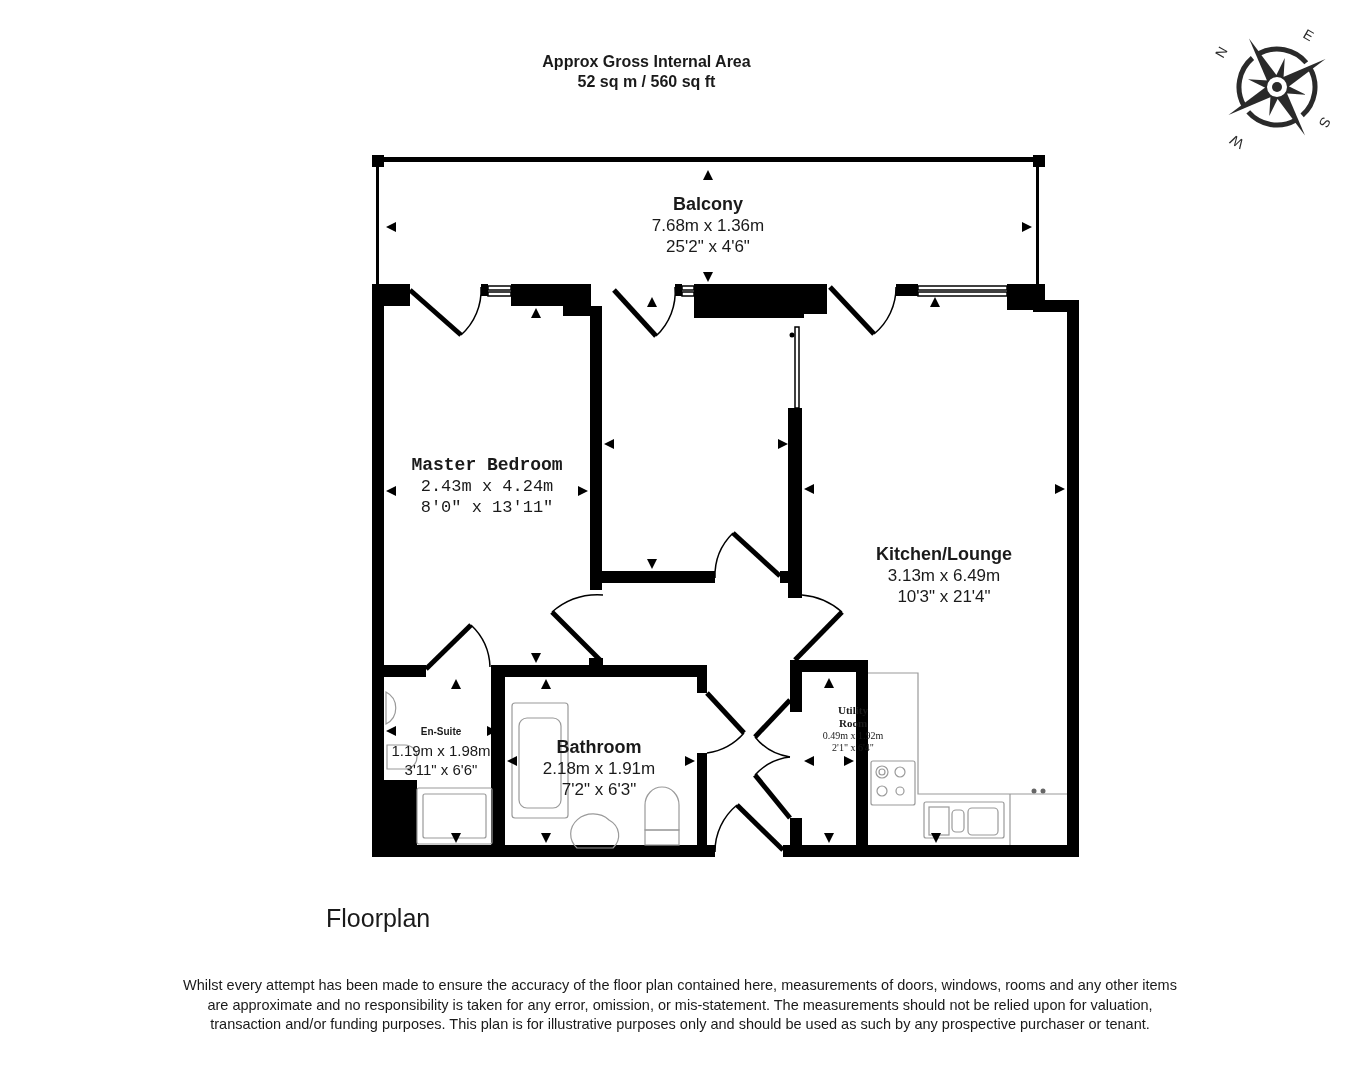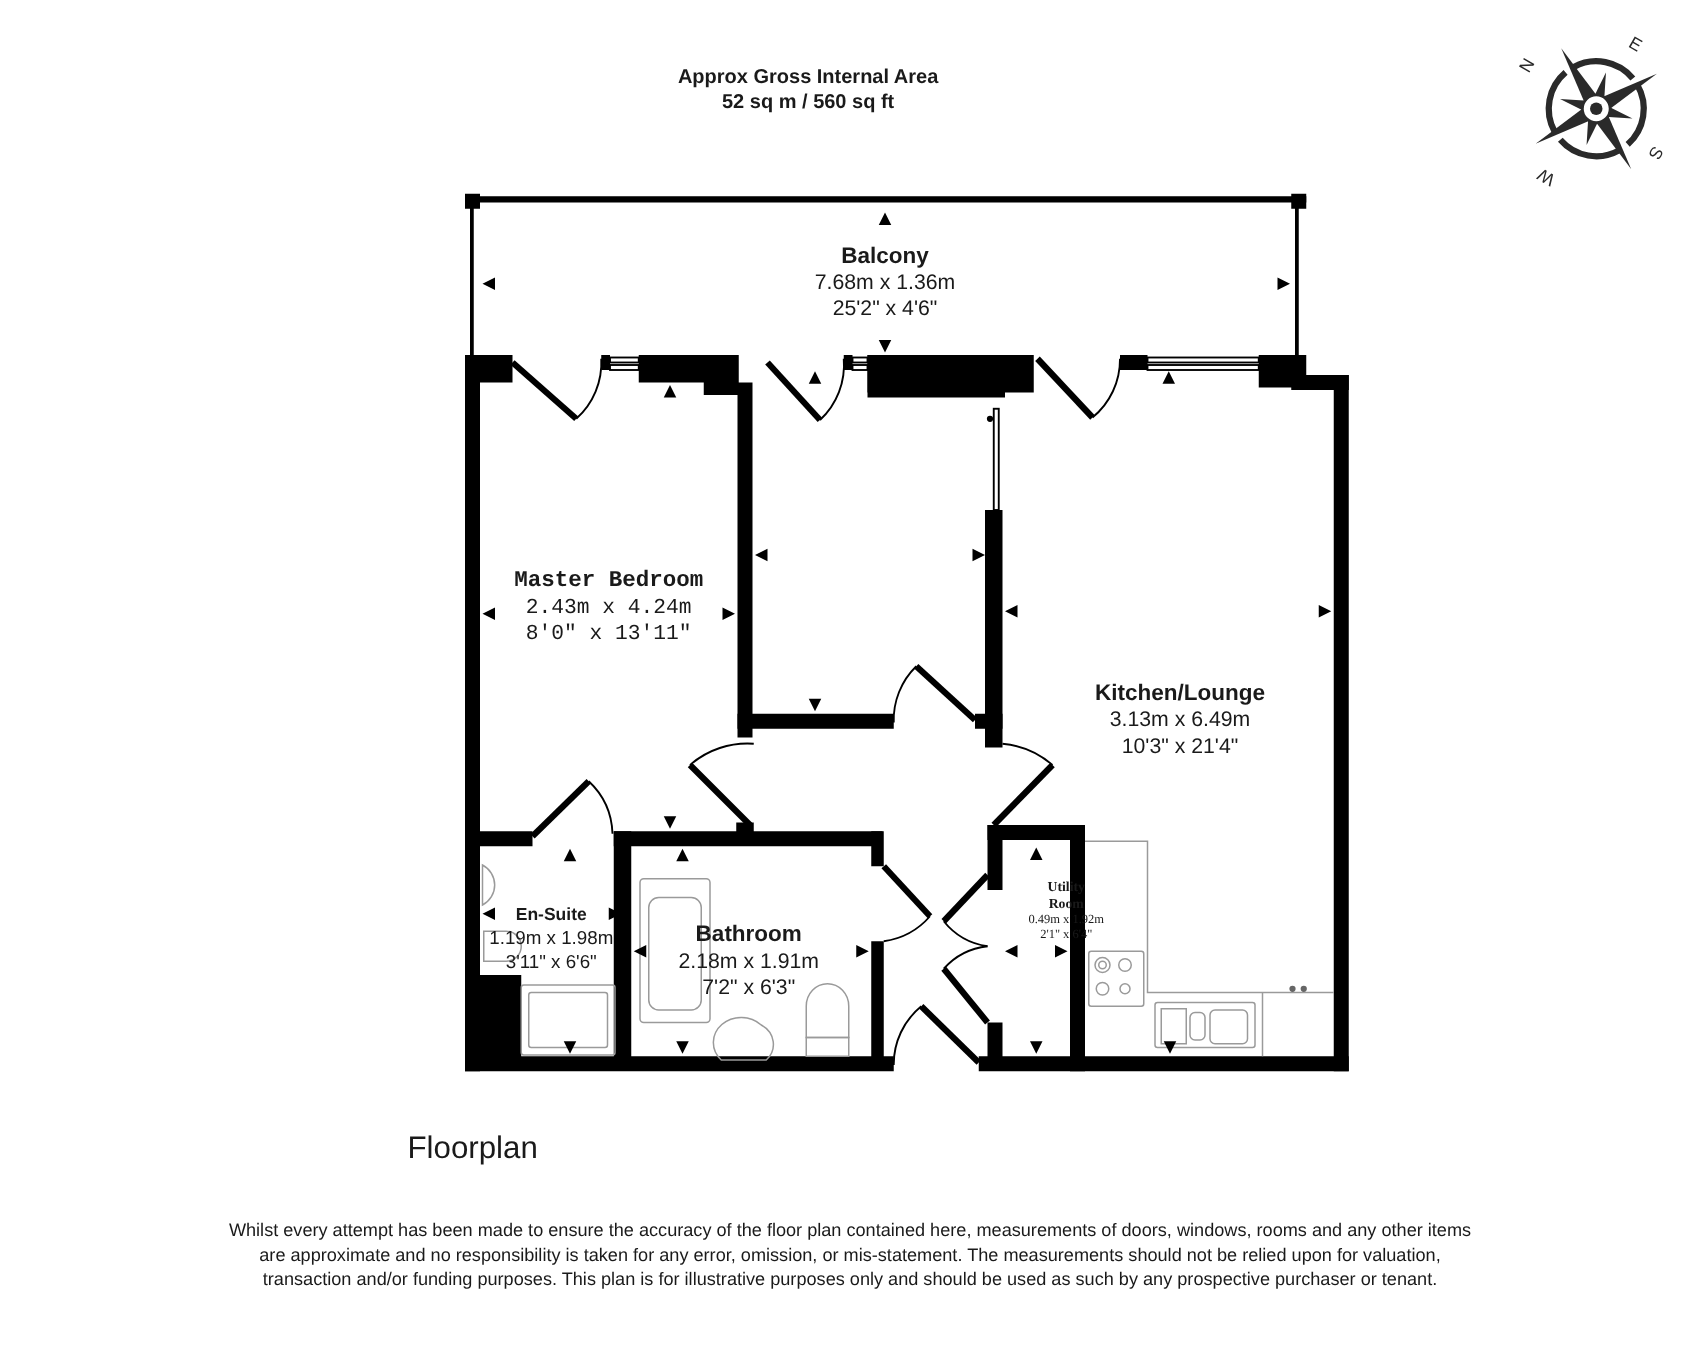--- a/index.html
+++ b/index.html
@@ -4,21 +4,21 @@
   <style>
     html, body { margin: 0; padding: 0; background: #ffffff; }
     body { width: 1357px; height: 1080px; position: relative; overflow: hidden; font-family: "Liberation Sans", sans-serif; color: #1a1a1a; }
     .abs { position: absolute; }
     .area-title { left: 0; width: 1293px; top: 52px; text-align: center; font-weight: bold; font-size: 16px; line-height: 20px; }
     .compass { left: 1205px; top: 15px; width: 145px; height: 145px; }
     .plan { left: 0; top: 0; width: 1107px; height: 900px; margin-left: 47px; }
     .room-label { position: absolute; text-align: center; white-space: nowrap; transform: translateX(-50%); }
     .room-label .name { font-weight: bold; font-size: 18px; line-height: 22px; }
     .room-label .dim { font-size: 17px; line-height: 21px; }
-    .room-label.small .name { font-size: 14px; line-height: 19px; }
+    .room-label.small .name { font-size: 10px; line-height: 19px; }
     .room-label.small .dim { font-size: 15px; line-height: 19px; }
     .room-label.tiny .name { font-size: 11px; line-height: 13px; }
     .room-label.tiny .dim { font-size: 10px; line-height: 12px; }
     .floor-caption { left: 326px; top: 904px; font-size: 25px; }
     .disclaimer { left: 175px; top: 976px; width: 1010px; text-align: center; font-size: 14.5px; line-height: 19.5px; }
   </style>
 </head>
 <body>
 
 <div class="abs area-title">

